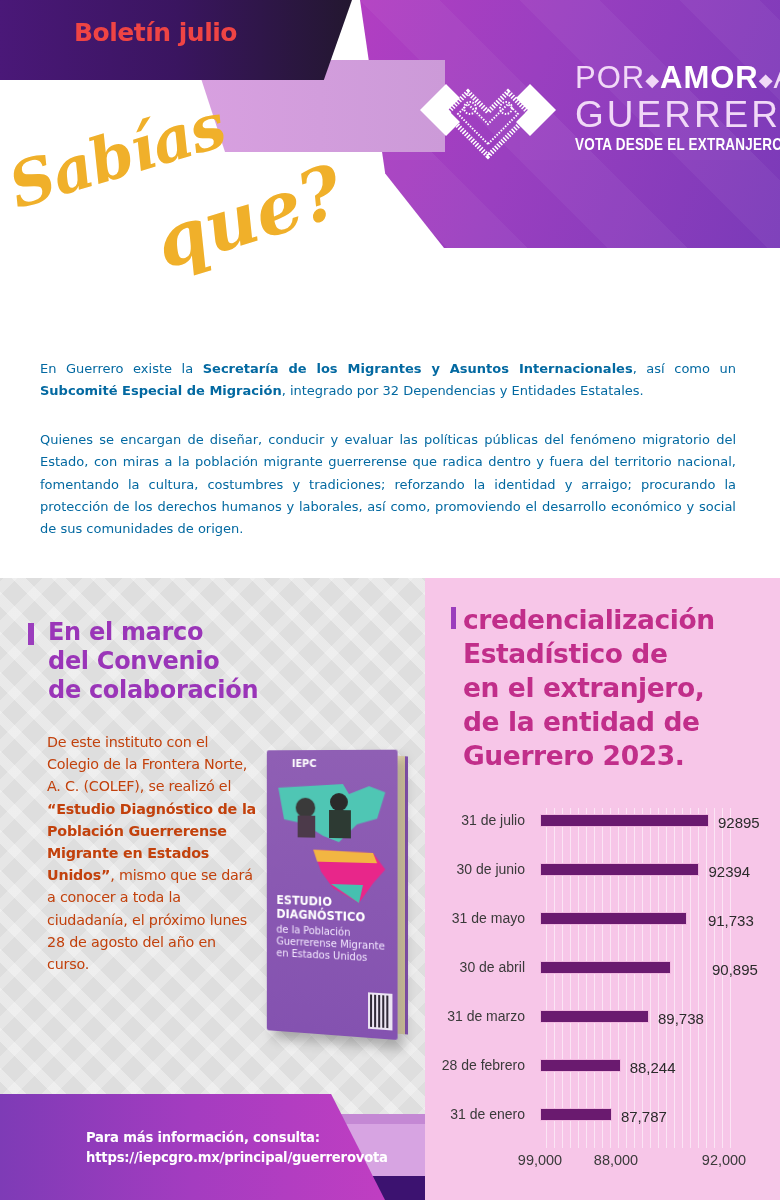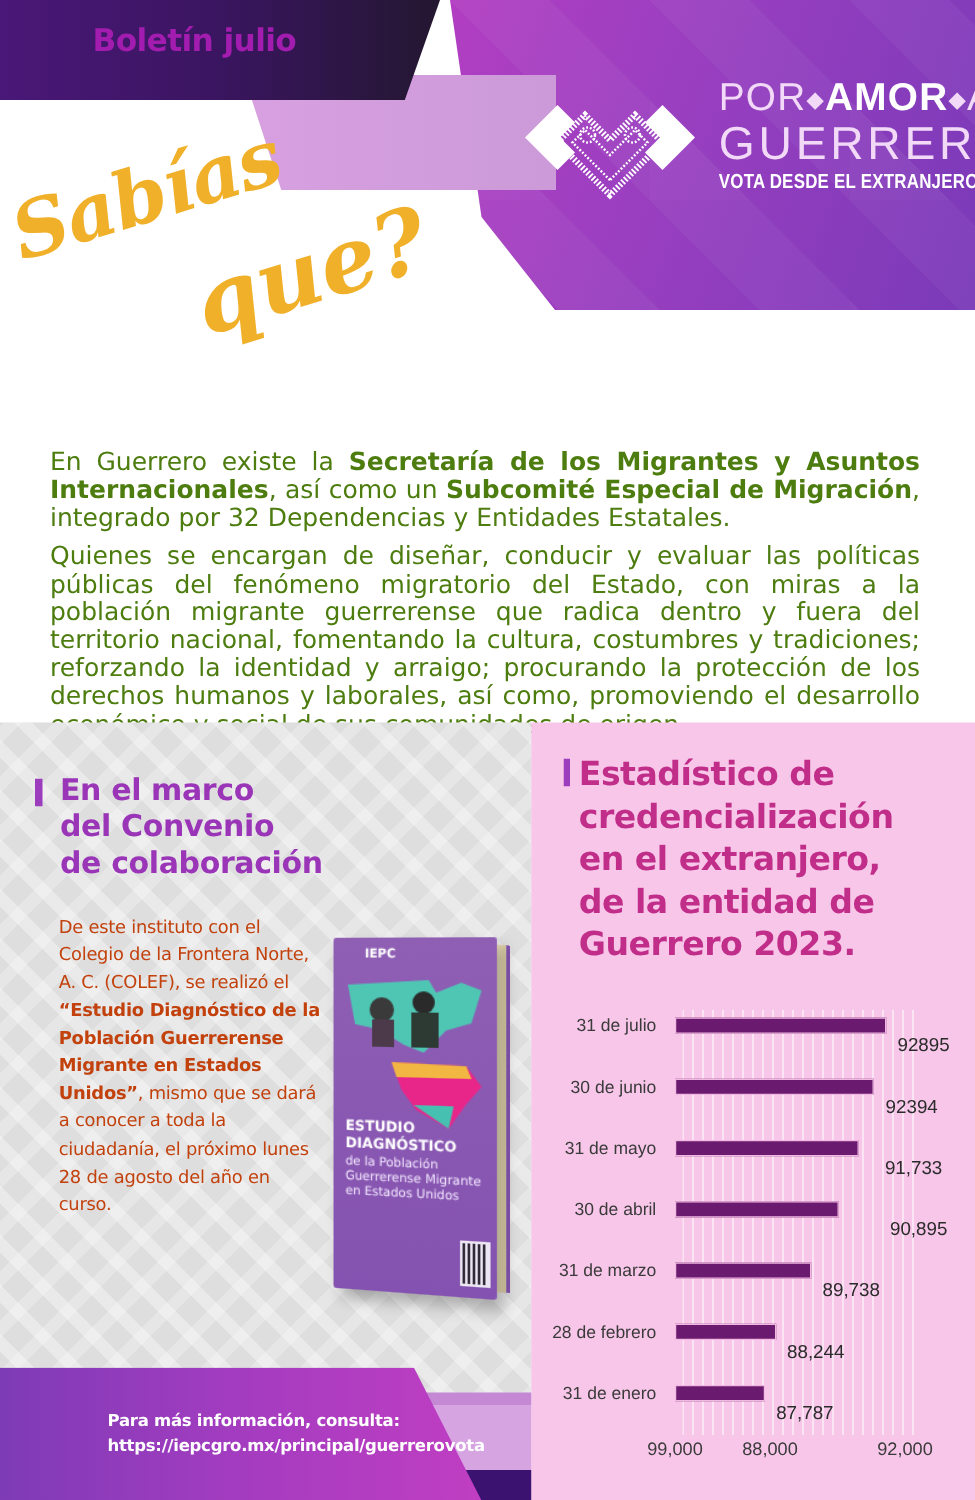--- a/index.html
+++ b/index.html
@@ -24,21 +24,21 @@
     clip-path: polygon(0 0, 100% 0, 100% 100%, 12% 100%);
   }
   .hdr-dark {
     position: absolute; left: 0; top: 0; width: 352px; height: 80px;
     background: linear-gradient(90deg, #4a1878 0%, #3a1560 50%, #231730 100%);
     clip-path: polygon(0 0, 100% 0, 92% 100%, 0 100%);
     border-bottom-right-radius: 14px;
   }
   .bulletin-title {
     position: absolute; left: 74px; top: 18px;
-    font-family: "DejaVu Sans", sans-serif; font-weight: bold; font-size: 25px; color: #a21caf;
+    font-family: "DejaVu Sans", sans-serif; font-weight: bold; font-size: 25px; color: #ef4444;
     letter-spacing: -0.5px;
   }
   .logo-mark { position: absolute; left: 418px; top: 60px; width: 140px; height: 100px; }
   .logo-text { position: absolute; left: 575px; top: 62px; width: 170px; color: #f5e8ff; }
   .logo-line1 { font-family: "Liberation Sans", sans-serif; font-size: 31px; letter-spacing: 1px; line-height: 32px; font-weight: 300; color: #f1d9f7; white-space: nowrap; }
   .logo-line1 .amor { font-weight: bold; color: #ffffff; }
   .logo-line1 .dot { font-size: 18px; vertical-align: middle; }
   .logo-line2 { font-family: "Liberation Sans", sans-serif; font-size: 37px; letter-spacing: 3px; line-height: 38px; color: #f1d9f7; white-space: nowrap; }
   .logo-line3 { font-family: "Liberation Sans", sans-serif; font-weight: bold; font-size: 13.5px; color: #ffffff; letter-spacing: 0.2px; margin-top: 2px; white-space: nowrap; transform: scaleY(1.2); transform-origin: left top; }
 
@@ -48,22 +48,22 @@
     font-size: 62px; color: #f0b02a; transform: rotate(-17deg); transform-origin: left bottom;
     letter-spacing: -1px;
   }
   .que {
     position: absolute; left: 170px; top: 200px;
     font-family: "DejaVu Serif", serif; font-style: italic; font-weight: bold;
     font-size: 72px; color: #f0b02a; transform: rotate(-17deg); transform-origin: left bottom;
   }
 
   
-  .intro { position: absolute; left: 40px; top: 358px; width: 696px; font-family: "DejaVu Sans", sans-serif; font-size: 20px; line-height: 22.4px; color: #4d7c0f; text-align: justify; }
-  .intro p + p { margin-top: 8px; }
+  .intro { position: absolute; left: 40px; top: 358px; width: 696px; font-family: "DejaVu Sans", sans-serif; font-size: 13px; line-height: 22.4px; color: #0369a1; text-align: justify; }
+  .intro p + p { margin-top: 26px; }
   .intro b { font-weight: bold; }
 
   
   .gray-panel {
     position: absolute; left: 0; top: 578px; width: 425px; height: 622px;
     background-color: #dedede;
     background-image:
       repeating-linear-gradient(45deg, rgba(255,255,255,0.35) 0 10px, transparent 10px 28px),
       repeating-linear-gradient(-45deg, rgba(255,255,255,0.25) 0 10px, transparent 10px 28px);
   }
@@ -103,21 +103,21 @@
     letter-spacing: -0.4px;
   }
 
   
   .chart { position: absolute; left: 430px; top: 800px; width: 350px; height: 380px; }
   .gridlines { position: absolute; left: 116px; top: 8px; width: 188px; height: 340px;
     background-image: repeating-linear-gradient(90deg, rgba(255,255,255,0.55) 0 1px, transparent 1px 8px); }
   .bar-row { position: absolute; left: 0; height: 20px; width: 350px; }
   .bar-label { position: absolute; right: 255px; top: 0; font-family: "Liberation Sans", sans-serif; font-size: 14px; color: #3a3a3a; white-space: nowrap; line-height: 20px; }
   .bar { position: absolute; left: 110px; top: 4px; height: 13px; background: #6a1a6f; border: 1px solid #f1b8e0; }
-  .bar-value { position: absolute; top: 17px; font-family: "Liberation Sans", sans-serif; font-size: 15px; color: #2b2b2b; line-height: 20px; white-space: nowrap; }
+  .bar-value { position: absolute; top: 3px; font-family: "Liberation Sans", sans-serif; font-size: 15px; color: #2b2b2b; line-height: 20px; white-space: nowrap; }
   .axis-tick { position: absolute; top: 352px; font-family: "Liberation Sans", sans-serif; font-size: 14.5px; color: #3a3a3a; transform: translateX(-50%); }
 
   
   .footer-lilac { position: absolute; left: 300px; top: 1114px; width: 125px; height: 86px; background: linear-gradient(180deg, #c488d4 0 12%, #d7a4e2 12% 72%, #3c1270 72% 100%); }
   .footer-band {
     position: absolute; left: 0; top: 1094px; width: 385px; height: 106px;
     background: linear-gradient(90deg, #7e3bb6 0%, #a43cc0 50%, #c03ec2 100%);
     clip-path: polygon(0 0, 86% 0, 100% 100%, 0 100%);
     border-top-right-radius: 16px;
   }
@@ -179,22 +179,22 @@
     <div>ESTUDIO</div>
     <div>DIAGNÓSTICO</div>
   </div>
   <div class="book-sub">de la Población Guerrerense Migrante en Estados Unidos</div>
   <div class="book-qr"></div>
 </div>
 
 <div class="pink-panel"></div>
 <div class="accent-bar" style="left:451px; top:607px; width:5px;"></div>
 <div class="right-title">
+  <div>credencialización</div>
   <div>Estadístico de</div>
-  <div>credencialización</div>
   <div>en el extranjero,</div>
   <div>de la entidad de</div>
   <div>Guerrero 2023.</div>
 </div>
 
 <div class="chart">
   <div class="gridlines"></div>
   <div id="bars">
       <div class="bar-row" style="top: 10px;">
         <div class="bar-label">31 de julio</div>

